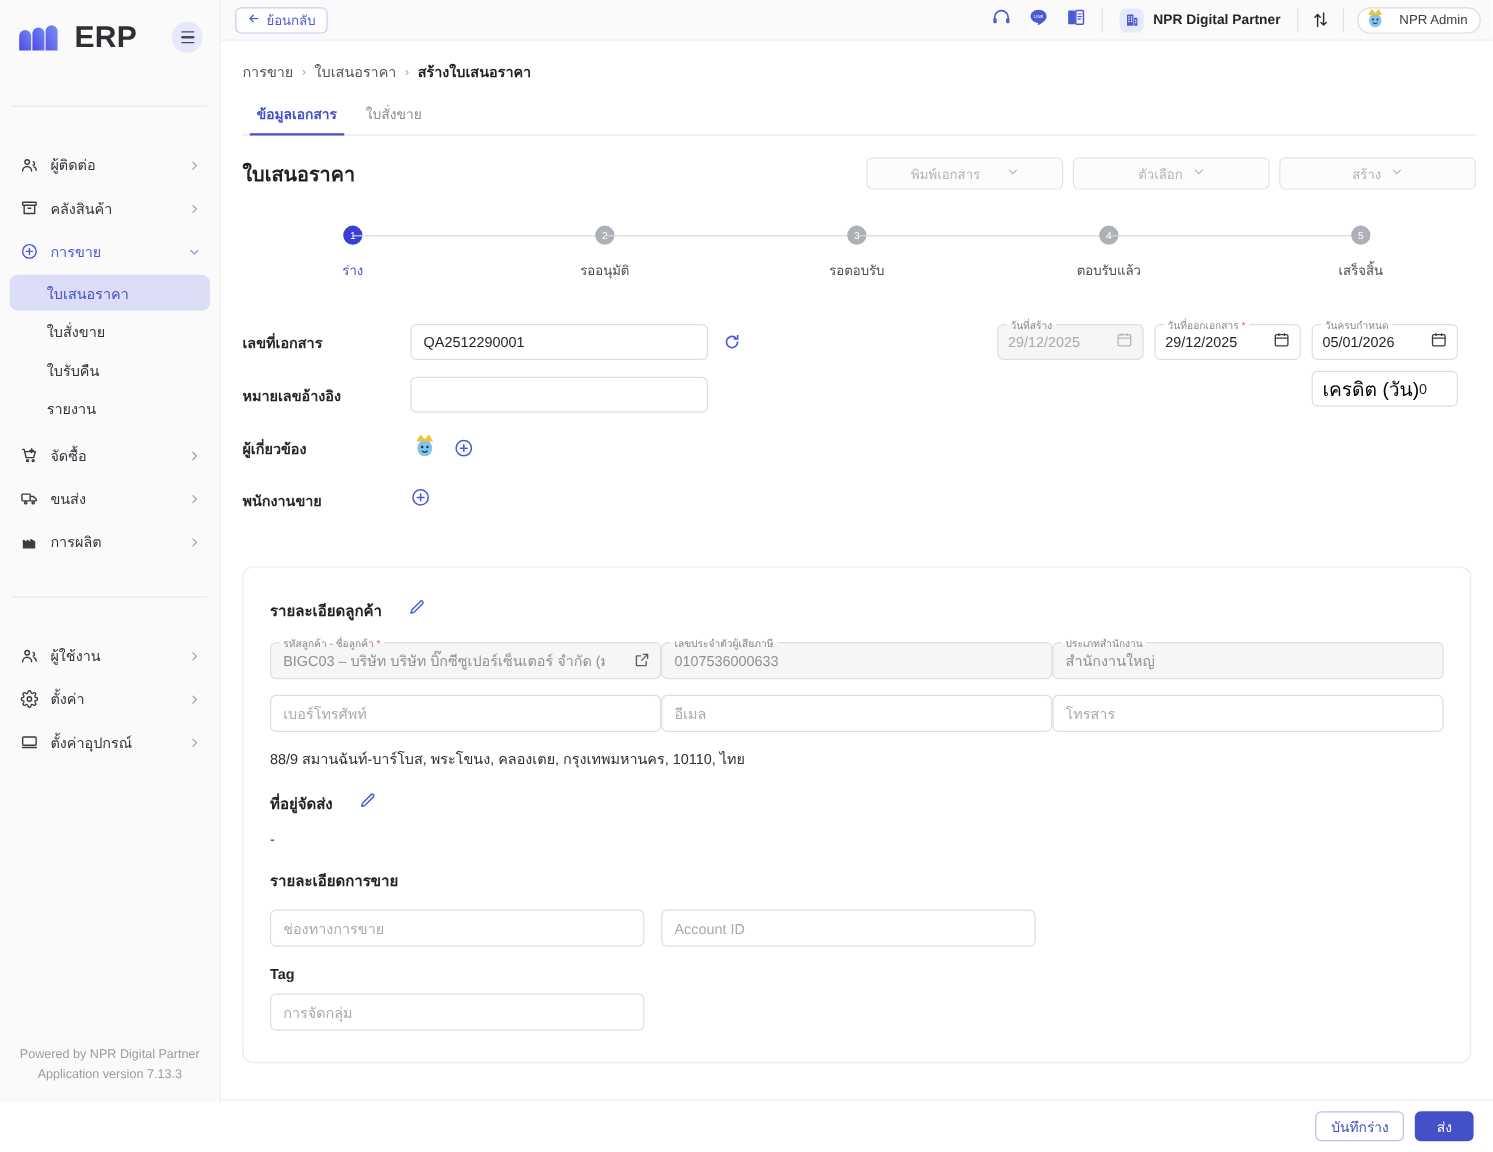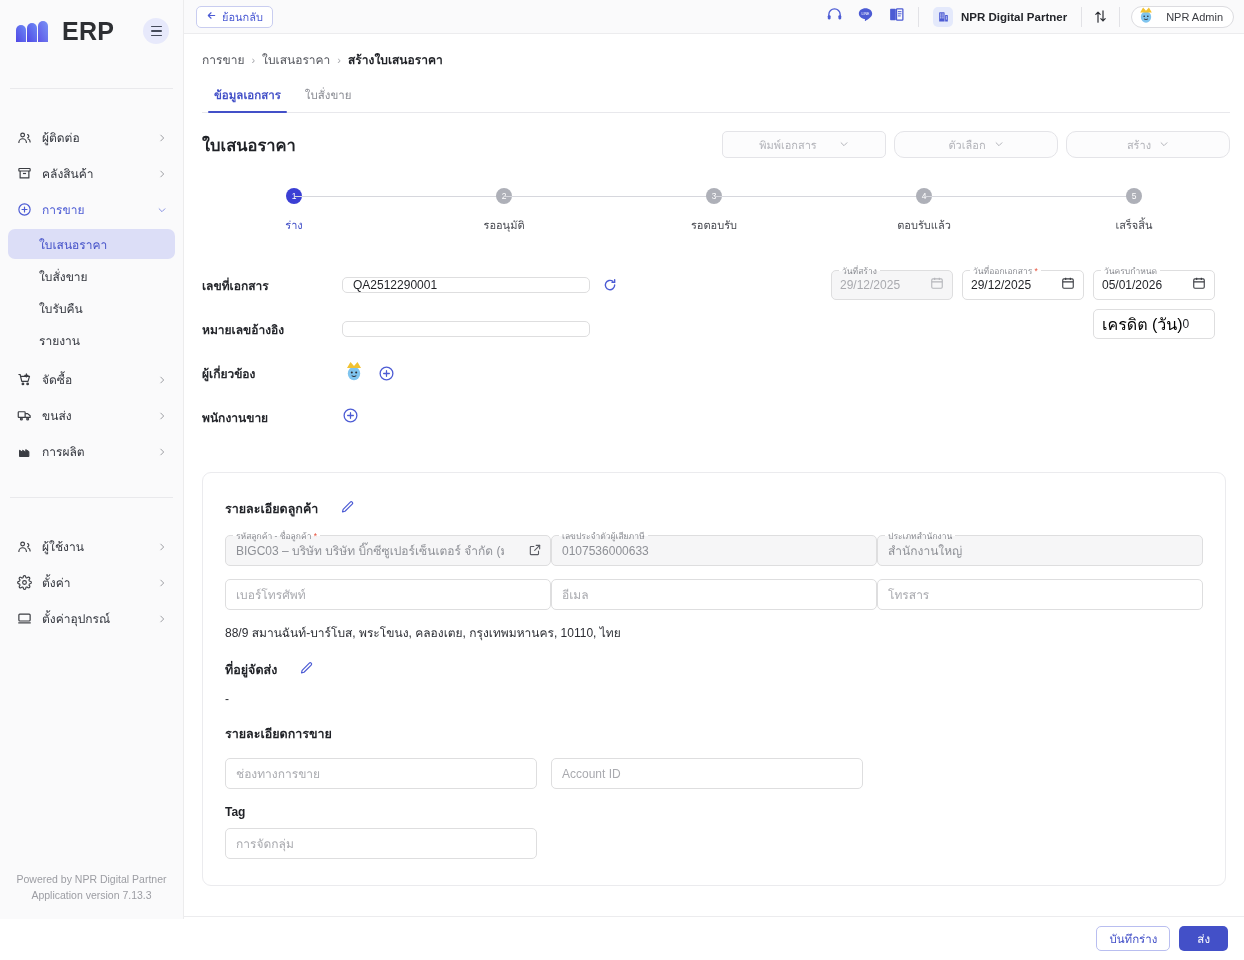--- a/index.html
+++ b/index.html
@@ -109,42 +109,42 @@
   .tab.active::after { content:""; position:absolute; left:6px; right:6px; bottom:-1px; height:2.5px; background:#4350c8; border-radius:2px; }
 
   .page-head { display: flex; align-items: center; margin: 18px 0 0 4px; }
   .page-title { font-size: 16.5px; font-weight: 700; color: #1f2126; }
   .head-actions { margin-left: auto; display: flex; gap: 8px; }
   .sel-btn {
     width: 164px; height: 27px; border: 1px solid #e4e4e8; border-radius: 5px;
     background: #fcfcfd; color: #b3b4ba; font-size: 11px;
     display: flex; align-items: center; justify-content: center; gap: 22px; cursor: not-allowed;
   }
-  .sel-btn.narrow { gap: 8px; border-radius: 10px; }
+  .sel-btn.narrow { gap: 8px; }
 
   
   .stepper { display: flex; align-items: flex-start; margin: 30px 0 0 0; padding: 0 96px 0 96px; }
   .step { display: flex; flex-direction: column; align-items: center; flex: 0 0 auto; width: 0; }
   .step-dot {
     width: 16px; height: 16px; border-radius: 50%;
     background: #aeb0b8; color: #fff; font-size: 8.5px;
     display: flex; align-items: center; justify-content: center;
   }
   .step-dot.active { background: #3b3fd4; }
   .step-lbl { font-size: 11px; color: #4a4c53; margin-top: 12px; white-space: nowrap; }
   .step-lbl.active { color: #4350c8; }
   .step-line { flex: 1; height: 1.5px; background: #d6d7dd; margin-top: 7.5px; }
 
   
   .form-top { display: flex; margin: 36px 0 0 4px; }
   .form-left { width: 620px; flex: 0 0 620px; }
   .frow { display: flex; align-items: center; margin-bottom: 14px; min-height: 30px; }
   .flabel { width: 140px; flex: 0 0 140px; font-size: 12px; font-weight: 700; color: #24262b; }
   .ftext {
-    width: 248px; height: 16px; border: 1px solid #dededf; border-radius: 5px;
+    width: 248px; height: 30px; border: 1px solid #dededf; border-radius: 5px;
     background: #fff; font-size: 12px; color: #1f2126; padding: 0 10px;
     font-family: inherit; outline: none;
   }
   .ftext::placeholder { color: #a9aaaf; }
   .icon-btn { margin-left: 12px; cursor: pointer; display: flex; align-items: center; }
   .avatar-sm { width: 24px; height: 24px; }
 
   .form-right { flex: 1; display: flex; flex-direction: column; align-items: flex-end; padding-right: 15px; }
   .date-row { display: flex; gap: 9px; }
   .date-field {

